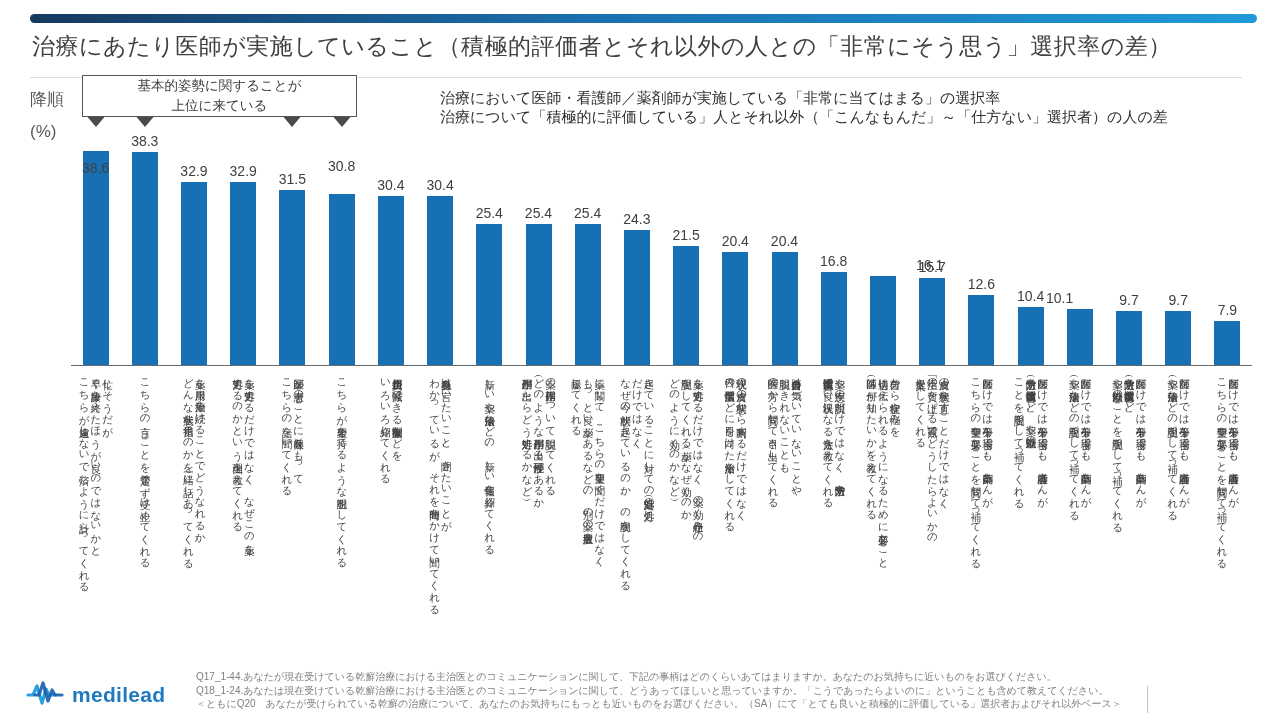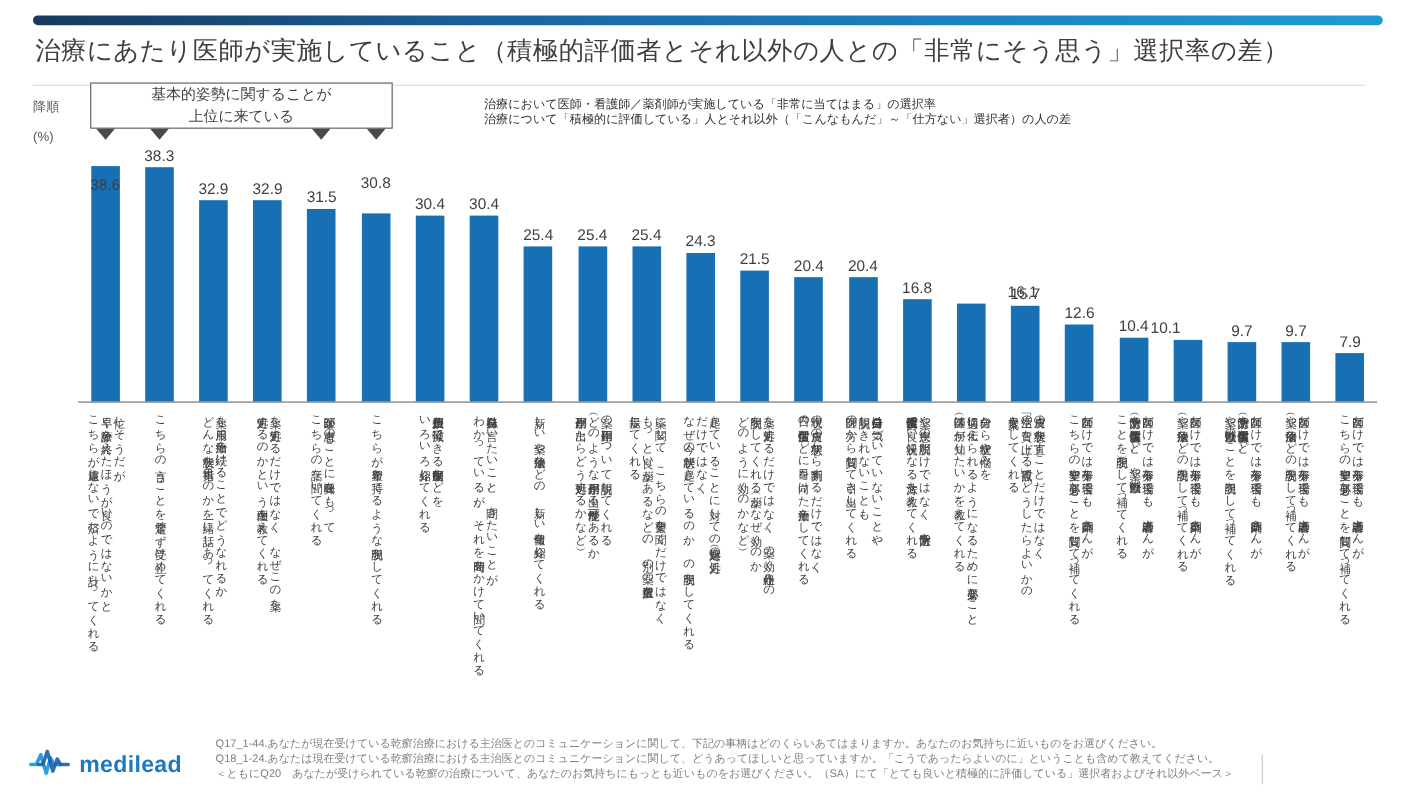--- a/index.html
+++ b/index.html
@@ -2,23 +2,23 @@
 <html><head>
 <meta charset="utf-8">
 <style>
   html,body{margin:0;padding:0;background:#fff;}
   .slide{position:relative;width:1280px;height:720px;background:#ffffff;overflow:hidden;
          font-family:"Liberation Sans","DejaVu Sans",sans-serif;}
   .topbar{position:absolute;left:30px;top:14px;width:1227px;height:9px;border-radius:5px;
           background:linear-gradient(90deg,#17395f 0%,#1b6fae 45%,#1f9ad6 100%);}
   .title{position:absolute;left:32px;top:31px;font-size:23px;color:#3f3f3f;letter-spacing:.5px;white-space:nowrap;}
   .rule{position:absolute;left:30px;top:77px;width:1212px;height:1px;background:#dcdcdc;}
-  .axiscap{position:absolute;left:30px;top:91px;font-size:12px;color:#595959;line-height:1;}
+  .axiscap{position:absolute;left:30px;top:91px;font-size:17px;color:#595959;line-height:1;}
   .axiscap .ord{margin-bottom:15px;}
-  .subtitle{position:absolute;left:440px;top:88px;font-size:11px;color:#303030;line-height:1.28;white-space:nowrap;}
+  .subtitle{position:absolute;left:440px;top:88px;font-size:15px;color:#303030;line-height:1.28;white-space:nowrap;}
   .callout{position:absolute;left:82px;top:75px;width:273px;height:40px;border:1px solid #555;background:#fff;
            color:#404040;font-size:13.5px;line-height:1.45;text-align:center;display:flex;flex-direction:column;
            justify-content:center;z-index:3;}
   .arrow{position:absolute;top:114px;width:0;height:0;border-left:11px solid transparent;
          border-right:11px solid transparent;border-top:13px solid #4a4a4a;z-index:2;}
   .keybox{position:absolute;left:668px;top:143px;width:479px;height:39px;background:#8d8d8d;color:#ffffff;
           font-size:16px;display:flex;align-items:center;justify-content:center;white-space:nowrap;}
   .axisline{position:absolute;left:71px;top:365px;width:1181px;height:1px;background:#6a6a6a;}
   .bar{position:absolute;background:#1770b4;}
   .bval{position:absolute;font-size:14px;color:#404040;text-align:center;}

